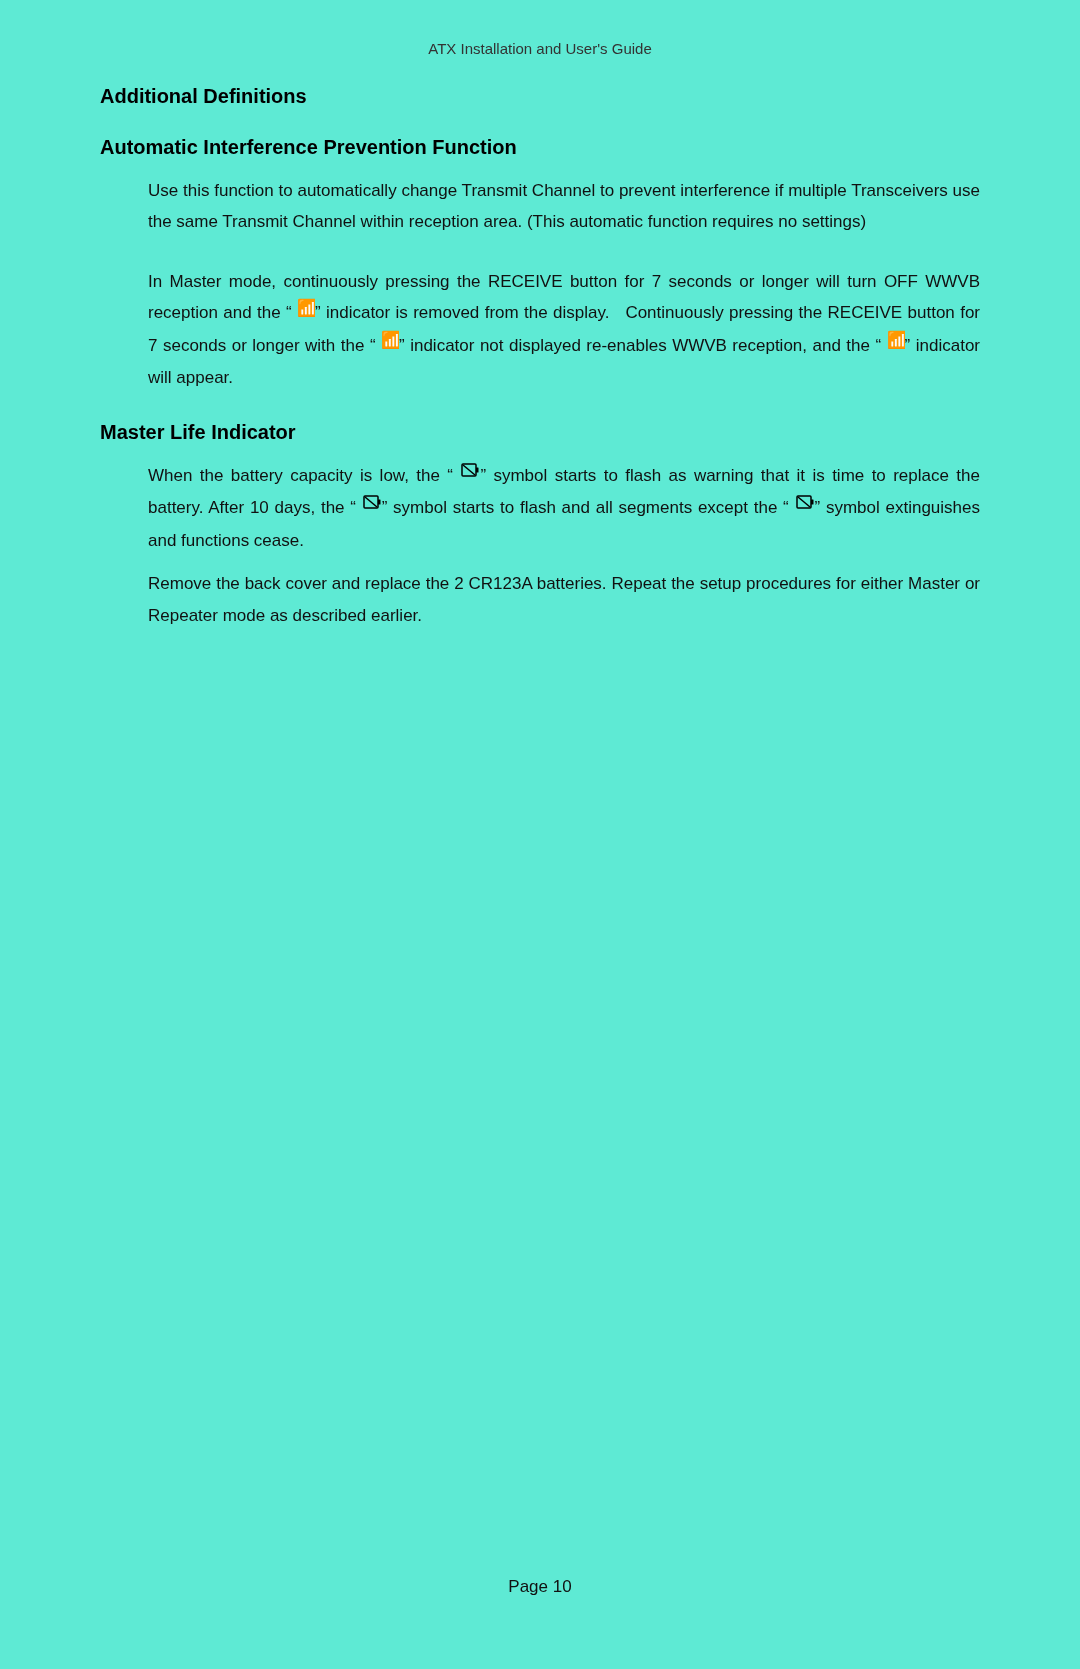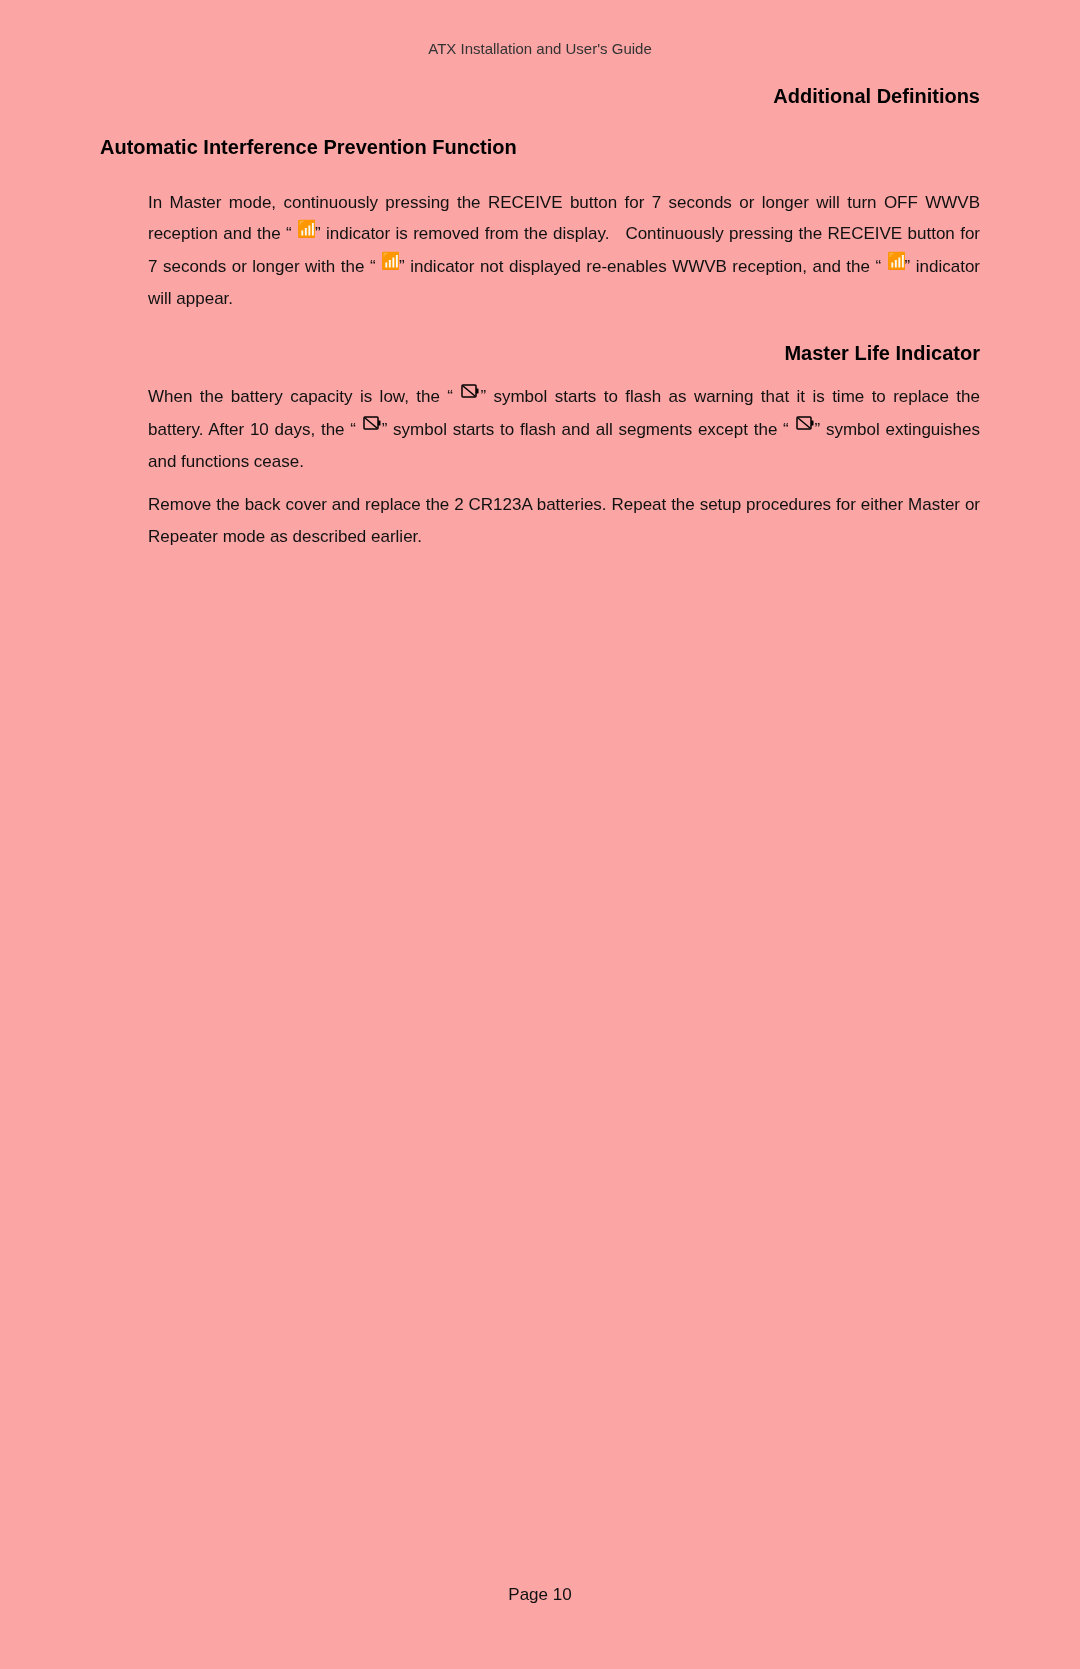--- a/index.html
+++ b/index.html
@@ -12,40 +12,39 @@
       background: #ffffff;
       font-family: 'Arial', sans-serif;
       width: 1080px;
       min-height: 1669px;
       position: relative;
     }
 
     .page-container {
       width: 1080px;
       min-height: 1669px;
-      background: #fca5a5;
+      background: #5eead4;
       padding: 40px 100px 80px 100px;
       position: relative;
     }
 
     .page-header {
       text-align: center;
       font-size: 15px;
       color: #333;
       margin-bottom: 24px;
       font-style: normal;
     }
 
     .section-heading {
       font-size: 20px;
       font-weight: bold;
       color: #000;
       margin-bottom: 16px;
       margin-top: 28px;
-      text-align: right;
     }
 
     .section-subheading {
       font-size: 20px;
       font-weight: bold;
       color: #000;
       margin-bottom: 16px;
     }
 
     .body-text {
@@ -67,40 +66,41 @@
       vertical-align: middle;
       position: relative;
       top: -2px;
     }
 
     .page-footer {
       text-align: center;
       font-size: 17px;
       color: #111;
       position: absolute;
-      bottom: 64px;
+      bottom: 72px;
       left: 0;
       right: 0;
     }
   </style>
 </head>
 <body>
 
 <div class="page-container">
 
   <div class="page-header">
     <span>ATX Installation and User's Guide</span>
   </div>
 
   <div class="section-block">
     <div class="section-heading">Additional Definitions</div>
   </div>
 
   <div class="section-block">
     <div class="section-subheading">Automatic Interference Prevention Function</div>
+    <div class="body-text">Use this function to automatically change Transmit Channel to prevent interference if multiple Transceivers use the same Transmit Channel within reception area. (This automatic function requires no settings)</div>
   </div>
 
 
   <div class="section-block">
     <div class="body-text">
       In Master mode, continuously pressing the RECEIVE button for 7 seconds or longer will turn OFF WWVB reception and the “
       <span class="svg-icon">
         <svg width="18" height="20" viewBox="0 0 18 20" fill="none" xmlns="http://www.w3.org/2000/svg">
           <text x="0" y="17" font-size="17" font-family="Arial" fill="#000">📶</text>
         </svg>

